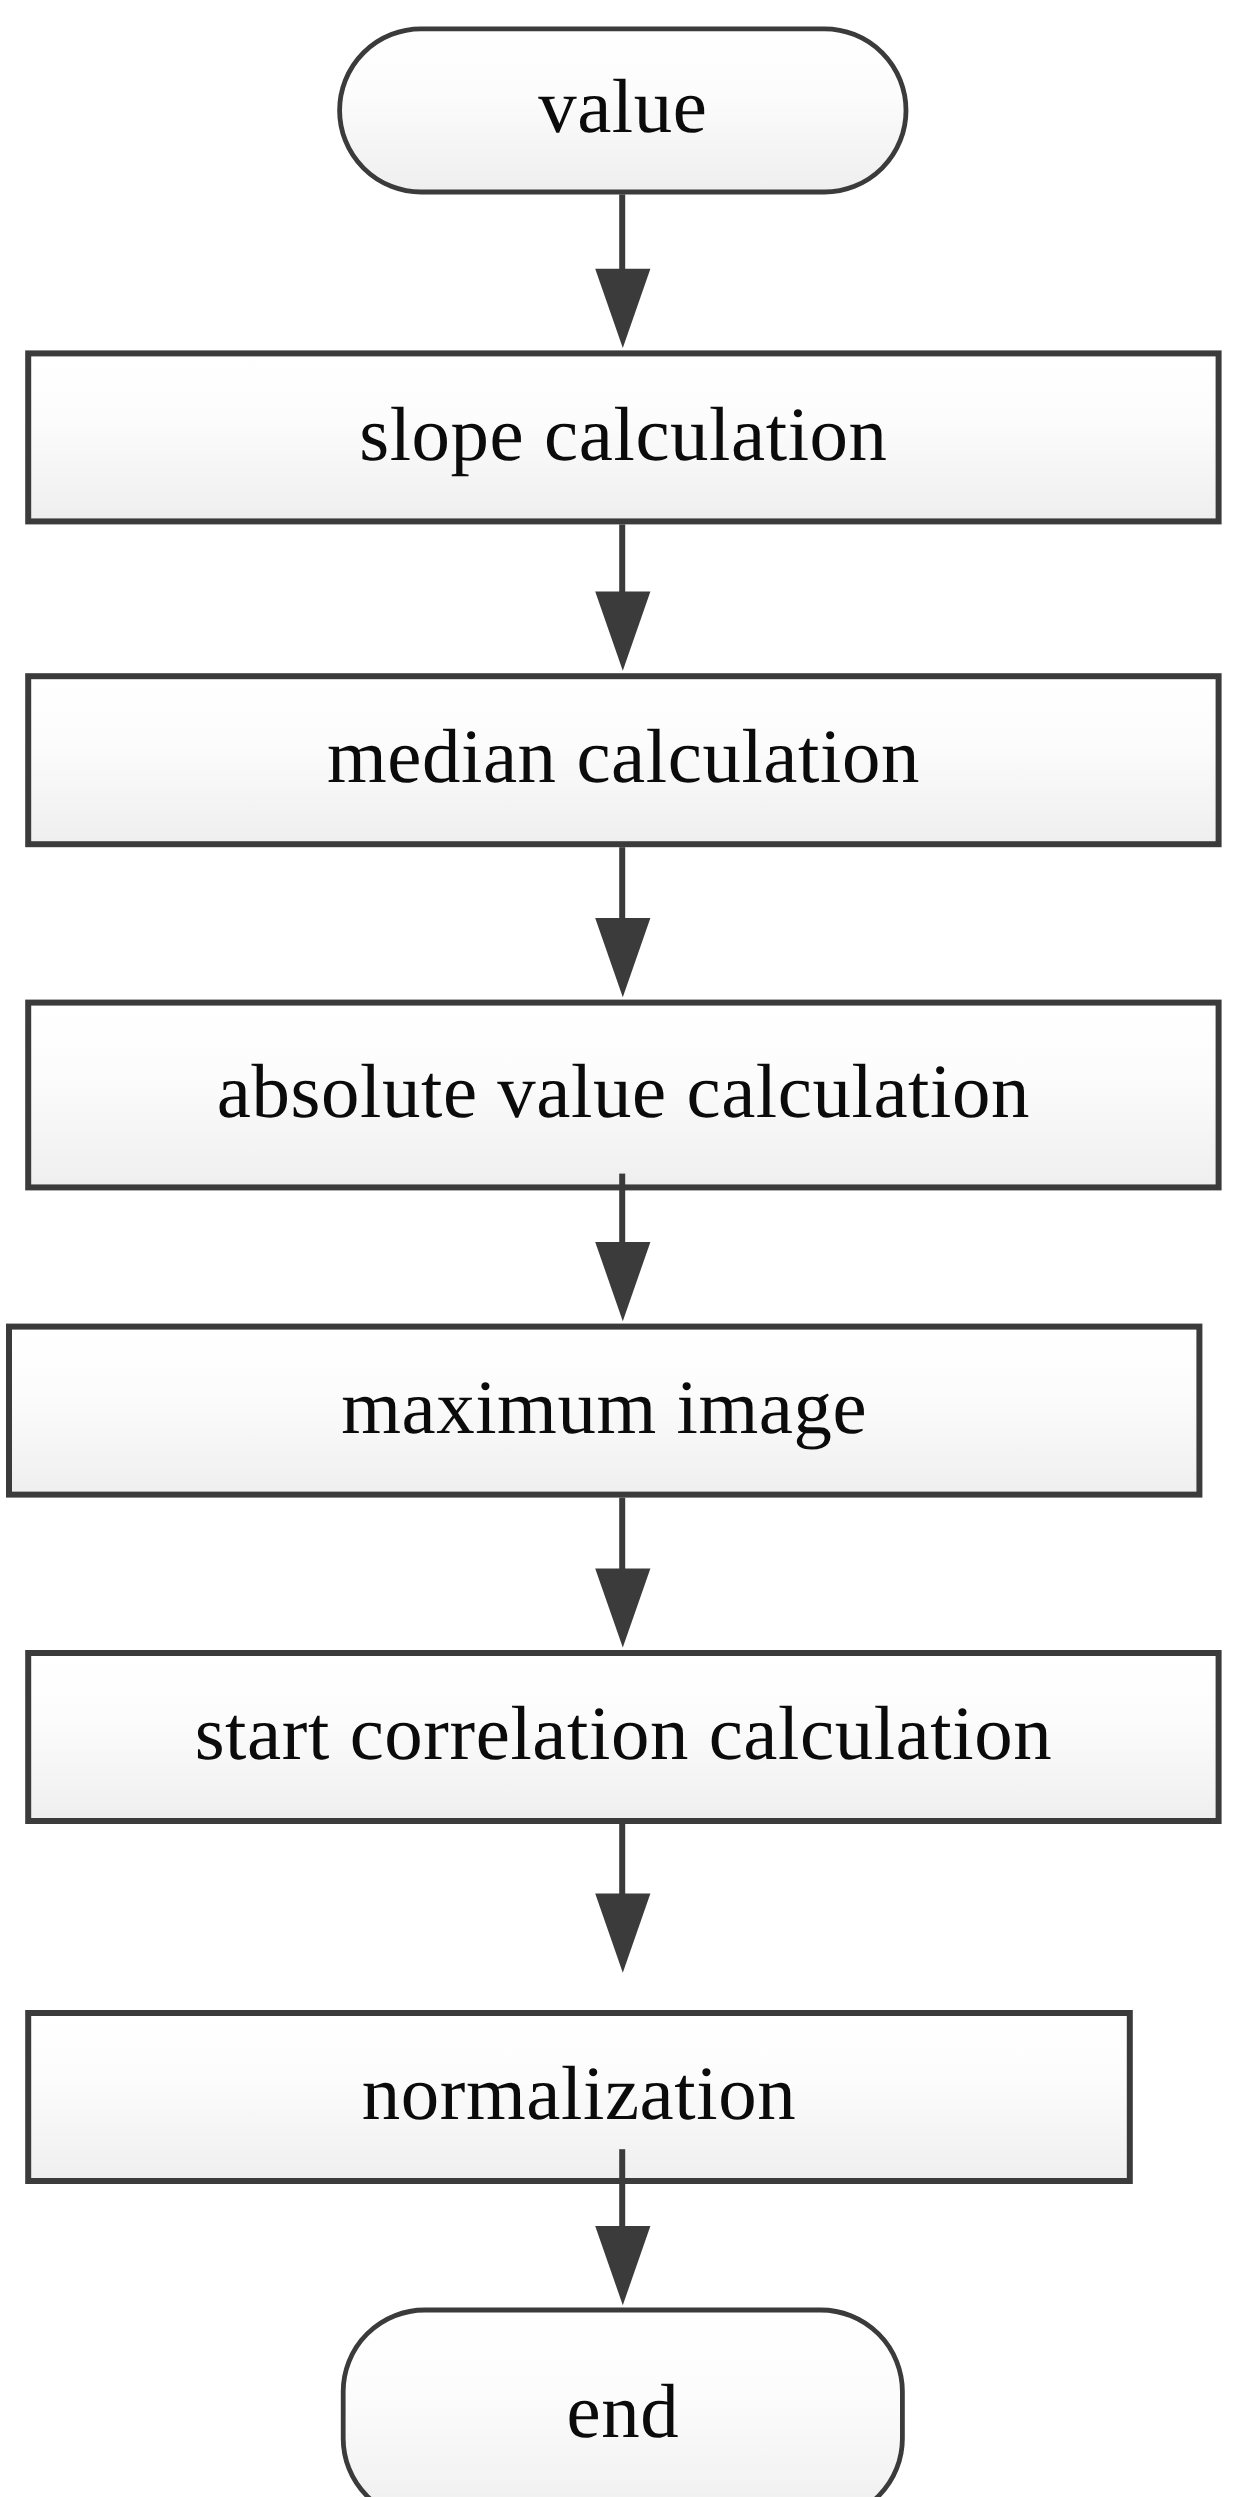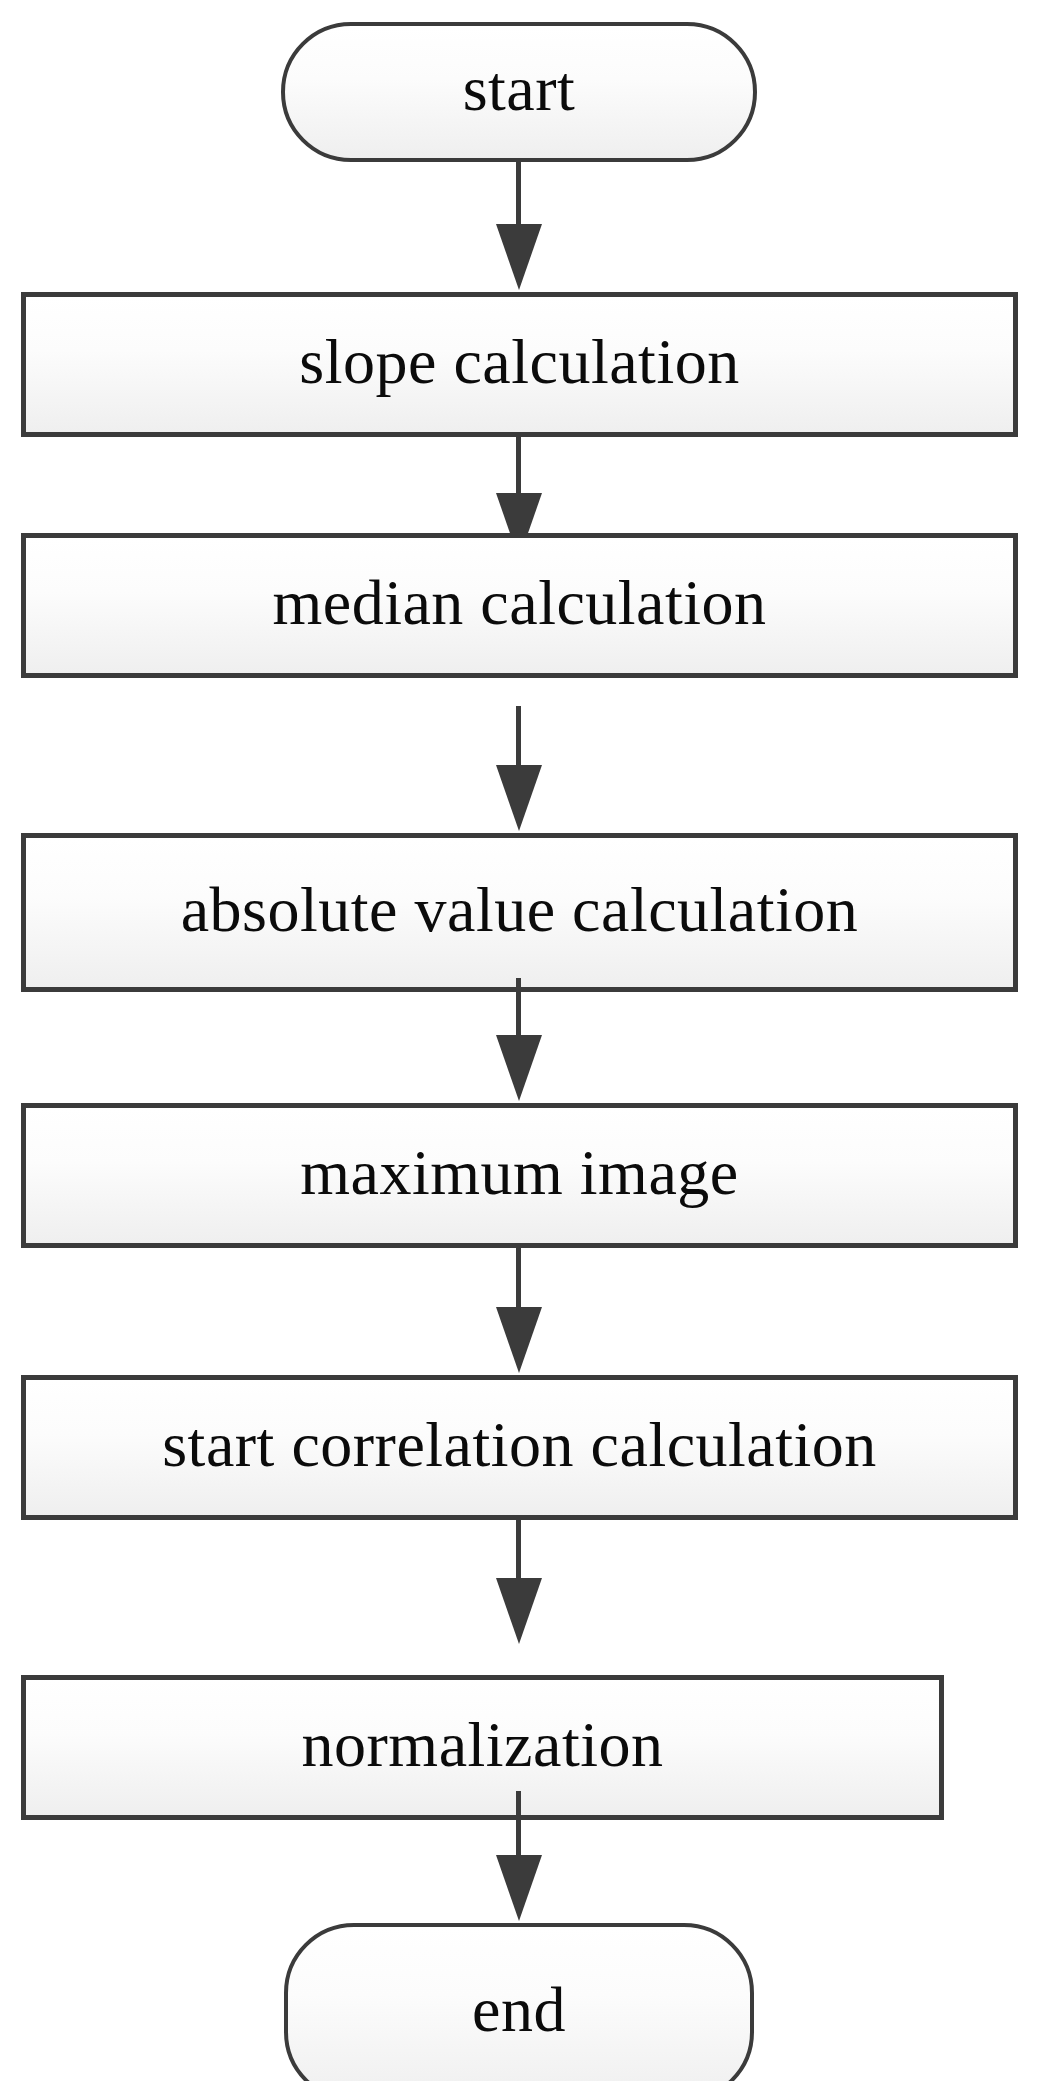--- a/index.html
+++ b/index.html
@@ -87,56 +87,56 @@
     border-right: 23px solid transparent;
     border-top: 66px solid #3b3b3b;
   }
 </style>
 </head>
 <body>
 
 <div class="canvas">
 
   <div class="node stadium" style="left:281px; top:22px; width:476px; height:140px;">
-    <span class="label">start</span>
+    <span class="label">value</span>
   </div>
 
   <div class="arrow" style="top:162px; height:128px;">
     <span class="shaft"></span>
     <span class="head"></span>
   </div>
 
   <div class="node process" style="left:21px; top:292px; width:997px; height:145px;align-items:center;">
     <span class="label">slope calculation</span>
   </div>
 
   <div class="arrow" style="top:437px; height:122px;">
     <span class="shaft"></span>
     <span class="head"></span>
   </div>
 
-  <div class="node process" style="left:21px; top:533px; width:997px; height:145px;">
+  <div class="node process" style="left:21px; top:561px; width:997px; height:145px;">
     <span class="label">median calculation</span>
   </div>
 
   <div class="arrow" style="top:706px; height:125px;">
     <span class="shaft"></span>
     <span class="head"></span>
   </div>
 
   <div class="node process" style="left:21px; top:833px; width:997px; height:159px;">
     <span class="label">absolute value calculation</span>
   </div>
 
   <div class="arrow" style="top:978px; height:123px;">
     <span class="shaft"></span>
     <span class="head"></span>
   </div>
 
-  <div class="node process" style="left:21px; top:1103px; width:997px; height:145px;">
+  <div class="node process" style="left:5px; top:1103px; width:997px; height:145px;">
     <span class="label">maximum image</span>
   </div>
 
   <div class="arrow" style="top:1248px; height:125px;">
     <span class="shaft"></span>
     <span class="head"></span>
   </div>
 
   <div class="node process" style="left:21px; top:1375px; width:997px; height:145px;">
     <span class="label">start correlation calculation</span>

